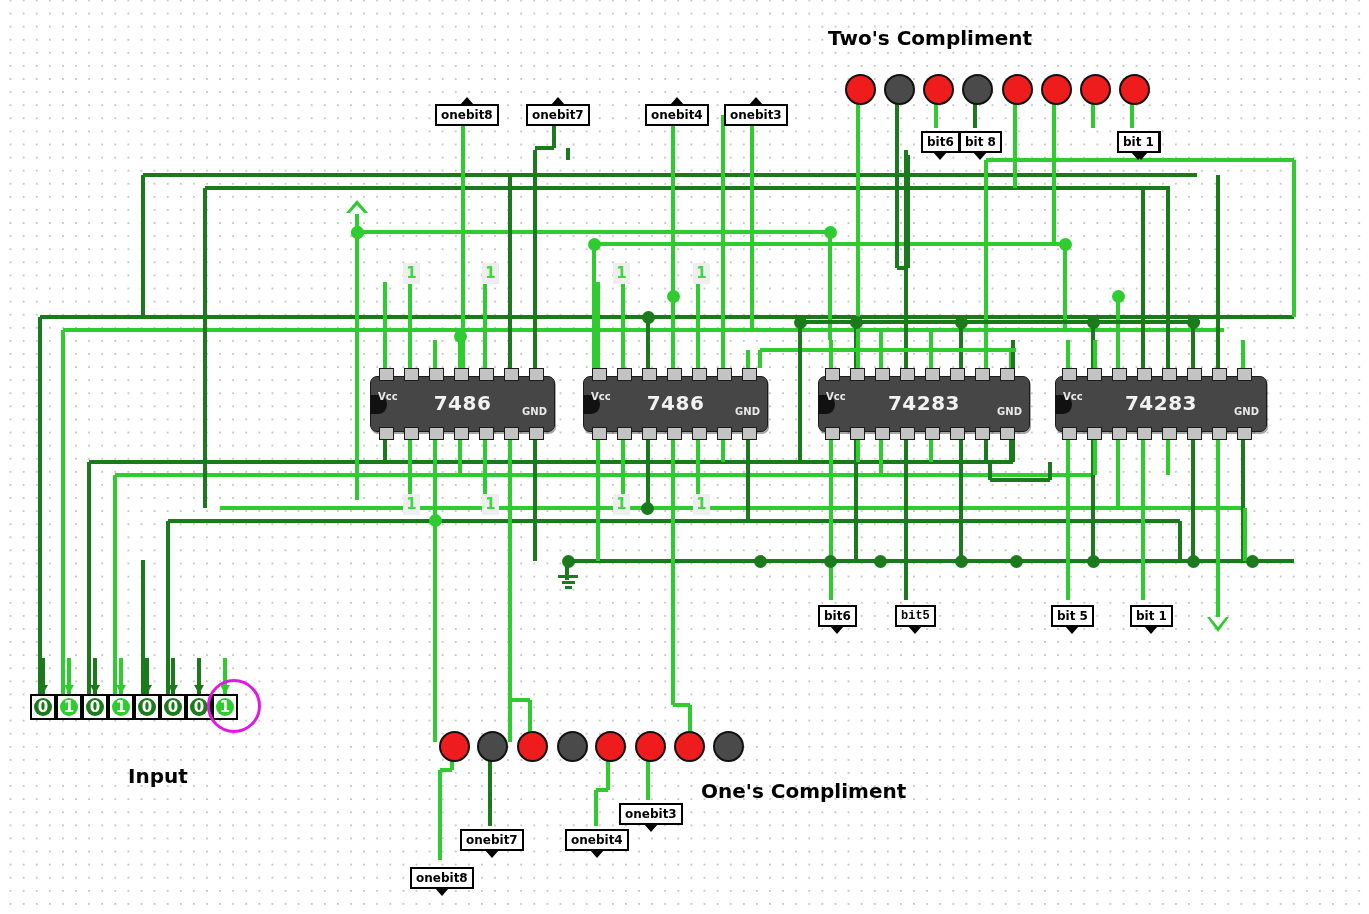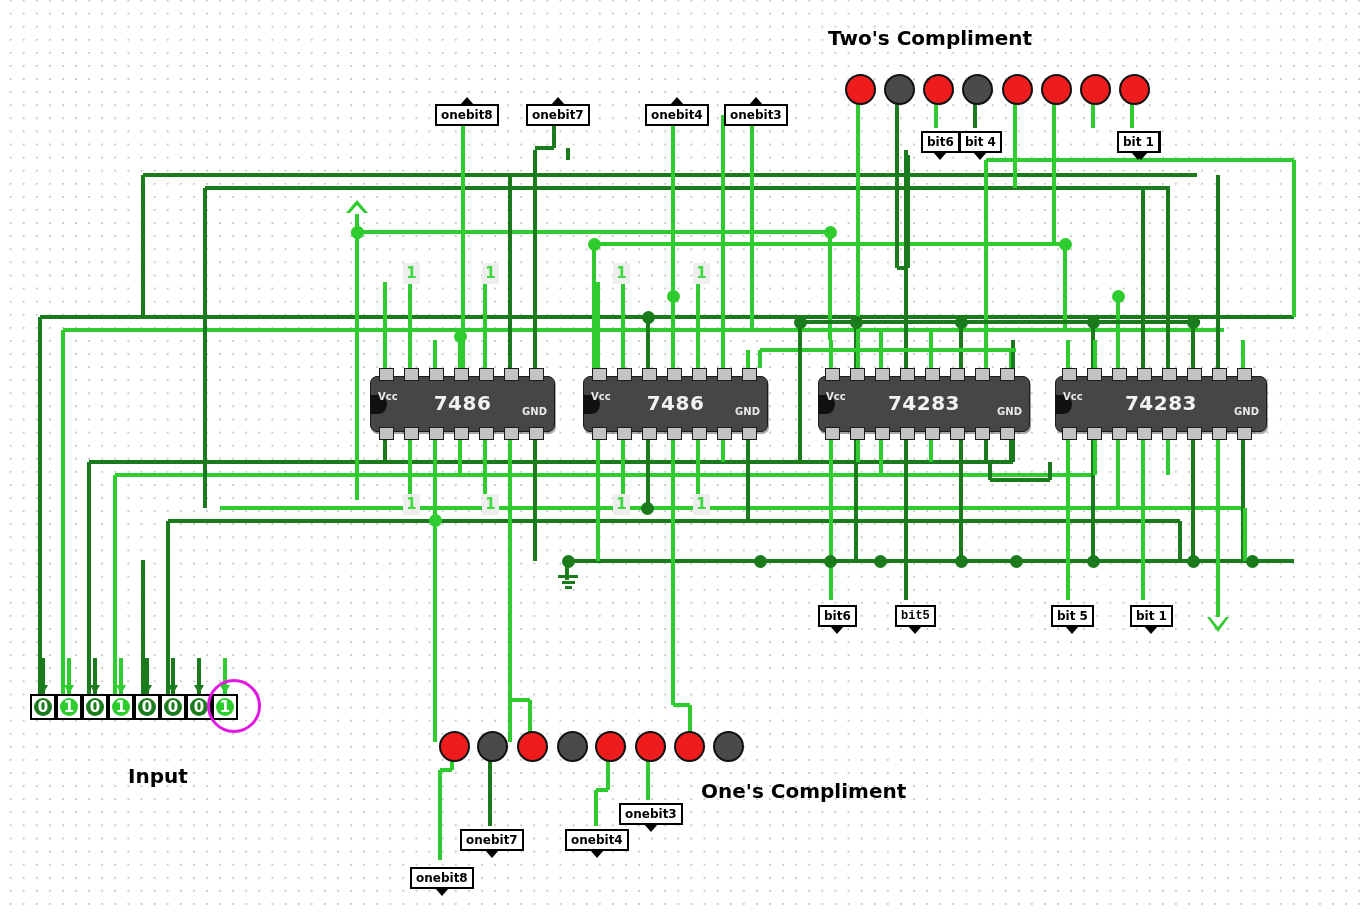--- a/index.html
+++ b/index.html
@@ -340,21 +340,21 @@
   <div id="tunnels">
       <div class="tunnel down" style="left: 435px; top: 104px;">onebit8</div>
       <div class="tunnel down" style="left: 526px; top: 104px;">onebit7</div>
       <div class="tunnel down" style="left: 645px; top: 104px;">onebit4</div>
       <div class="tunnel down" style="left: 724px; top: 104px;">onebit3</div>
       <div class="tunnel up" style="left: 818px; top: 605px;">bit6</div>
       <div class="tunnel up" style="left: 895px; top: 605px; font-family: Liberation Mono, monospace;">bit5</div>
       <div class="tunnel up" style="left: 1051px; top: 605px;">bit 5</div>
       <div class="tunnel up" style="left: 1130px; top: 605px;">bit 1</div>
       <div class="tunnel up" style="left: 921px; top: 131px;">bit6</div>
-      <div class="tunnel up" style="left: 959px; top: 131px;">bit 4</div>
+      <div class="tunnel up" style="left: 959px; top: 131px;">bit 8</div>
       <div class="tunnel up" style="left: 1078px; top: 131px; margin-left: 44px;">bit2</div>
       <div class="tunnel up" style="left: 1117px; top: 131px;">bit 1</div>
       <div class="tunnel up" style="left: 410px; top: 867px;">onebit8</div>
       <div class="tunnel up" style="left: 460px; top: 829px;">onebit7</div>
       <div class="tunnel up" style="left: 565px; top: 829px;">onebit4</div>
       <div class="tunnel up" style="left: 619px; top: 803px;">onebit3</div>
     </div>
 
   <div id="probes">
       <div class="probe" style="left: 403px; top: 263px; color: rgb(63, 217, 63);">1</div>

